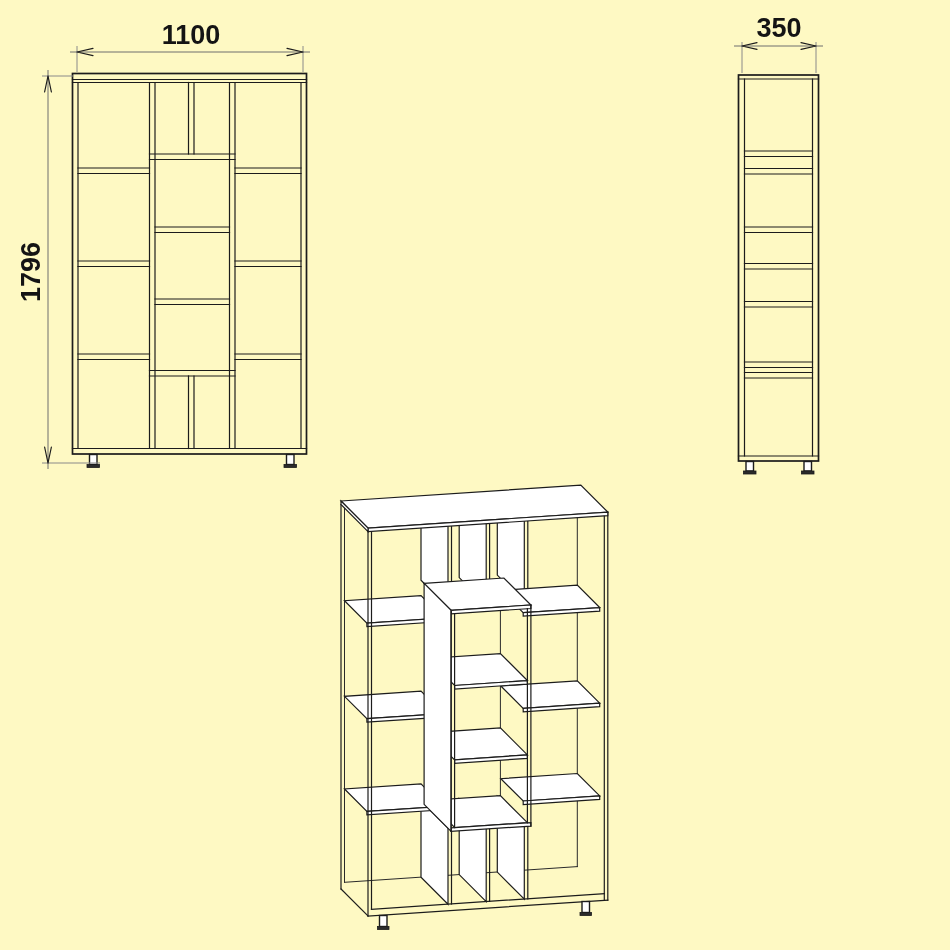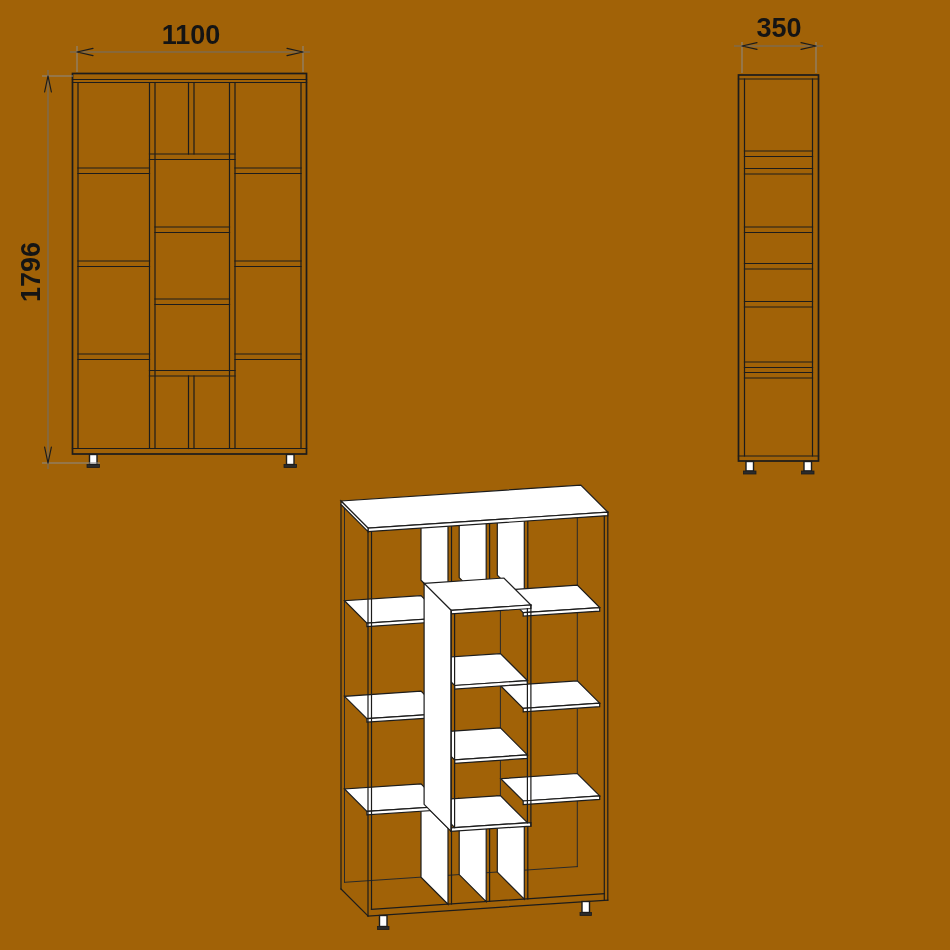--- a/index.html
+++ b/index.html
@@ -1,17 +1,17 @@
 <!DOCTYPE html>
 <html><head>
 <meta charset="utf-8">
 <style>
   html,body{margin:0;padding:0;}
   body{background:#e9e9e9;font-family:"Liberation Sans",sans-serif;}
-  .page{position:relative;width:950px;height:950px;background:#a16207;overflow:hidden;text-decoration:underline;}
+  .page{position:relative;width:950px;height:950px;background:#fef9c3;overflow:hidden;text-decoration:underline;}
   svg{display:block;}
   .dim-text{font-family:"Liberation Sans",sans-serif;font-weight:bold;font-size:27px;fill:#141414;}
   .edge{stroke:#1c1c1c;stroke-width:1.2;fill:none;stroke-linecap:square;}
   .edge-heavy{stroke:#1c1c1c;stroke-width:1.7;fill:none;stroke-linecap:square;}
   .edge-thin{stroke:#2a2a2a;stroke-width:1;fill:none;stroke-linecap:square;}
   .face{fill:#ffffff;stroke:#1c1c1c;stroke-width:1.2;stroke-linejoin:miter;}
   .dimline{stroke:#6e6e6e;stroke-width:1;fill:none;}
   .extline{stroke:#8a8a8a;stroke-width:1;fill:none;}
   .arrow{stroke:#1c1c1c;stroke-width:1.2;fill:none;stroke-linecap:round;}
   .leg-stem{fill:#ffffff;stroke:#1c1c1c;stroke-width:1.4;}

